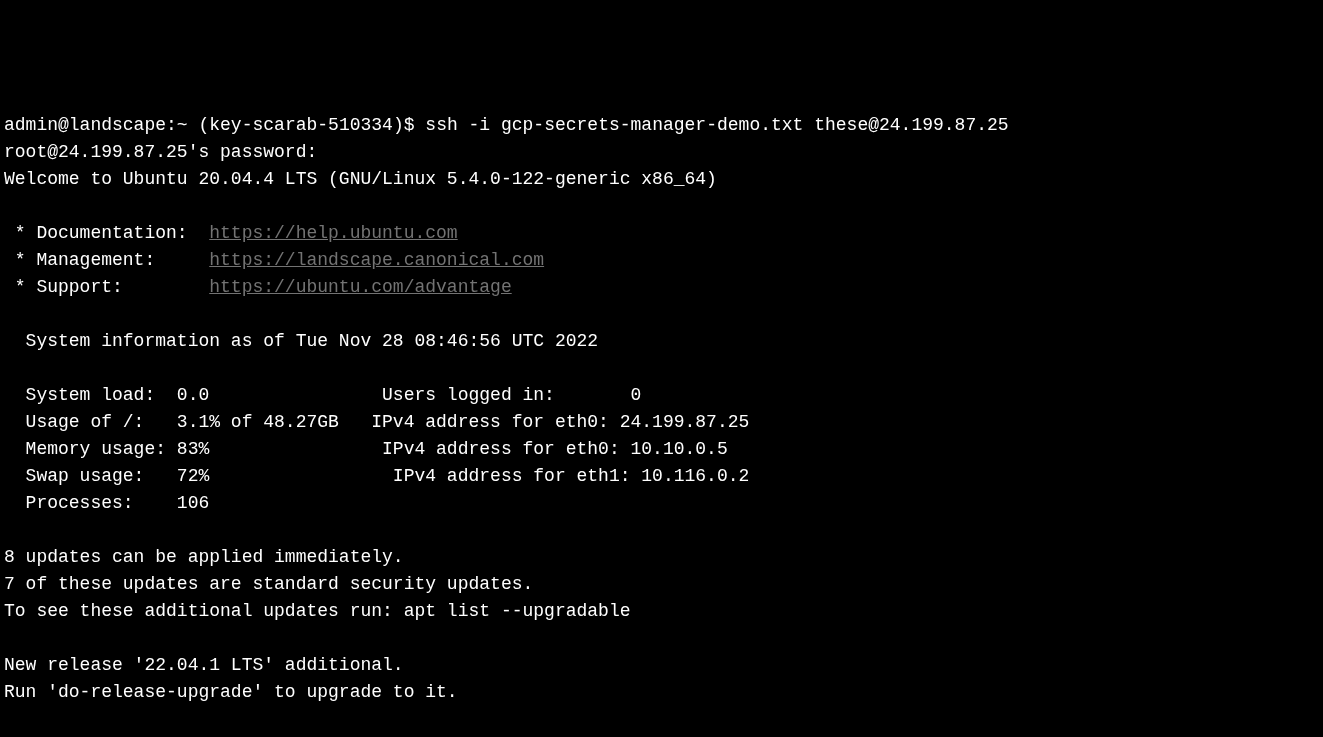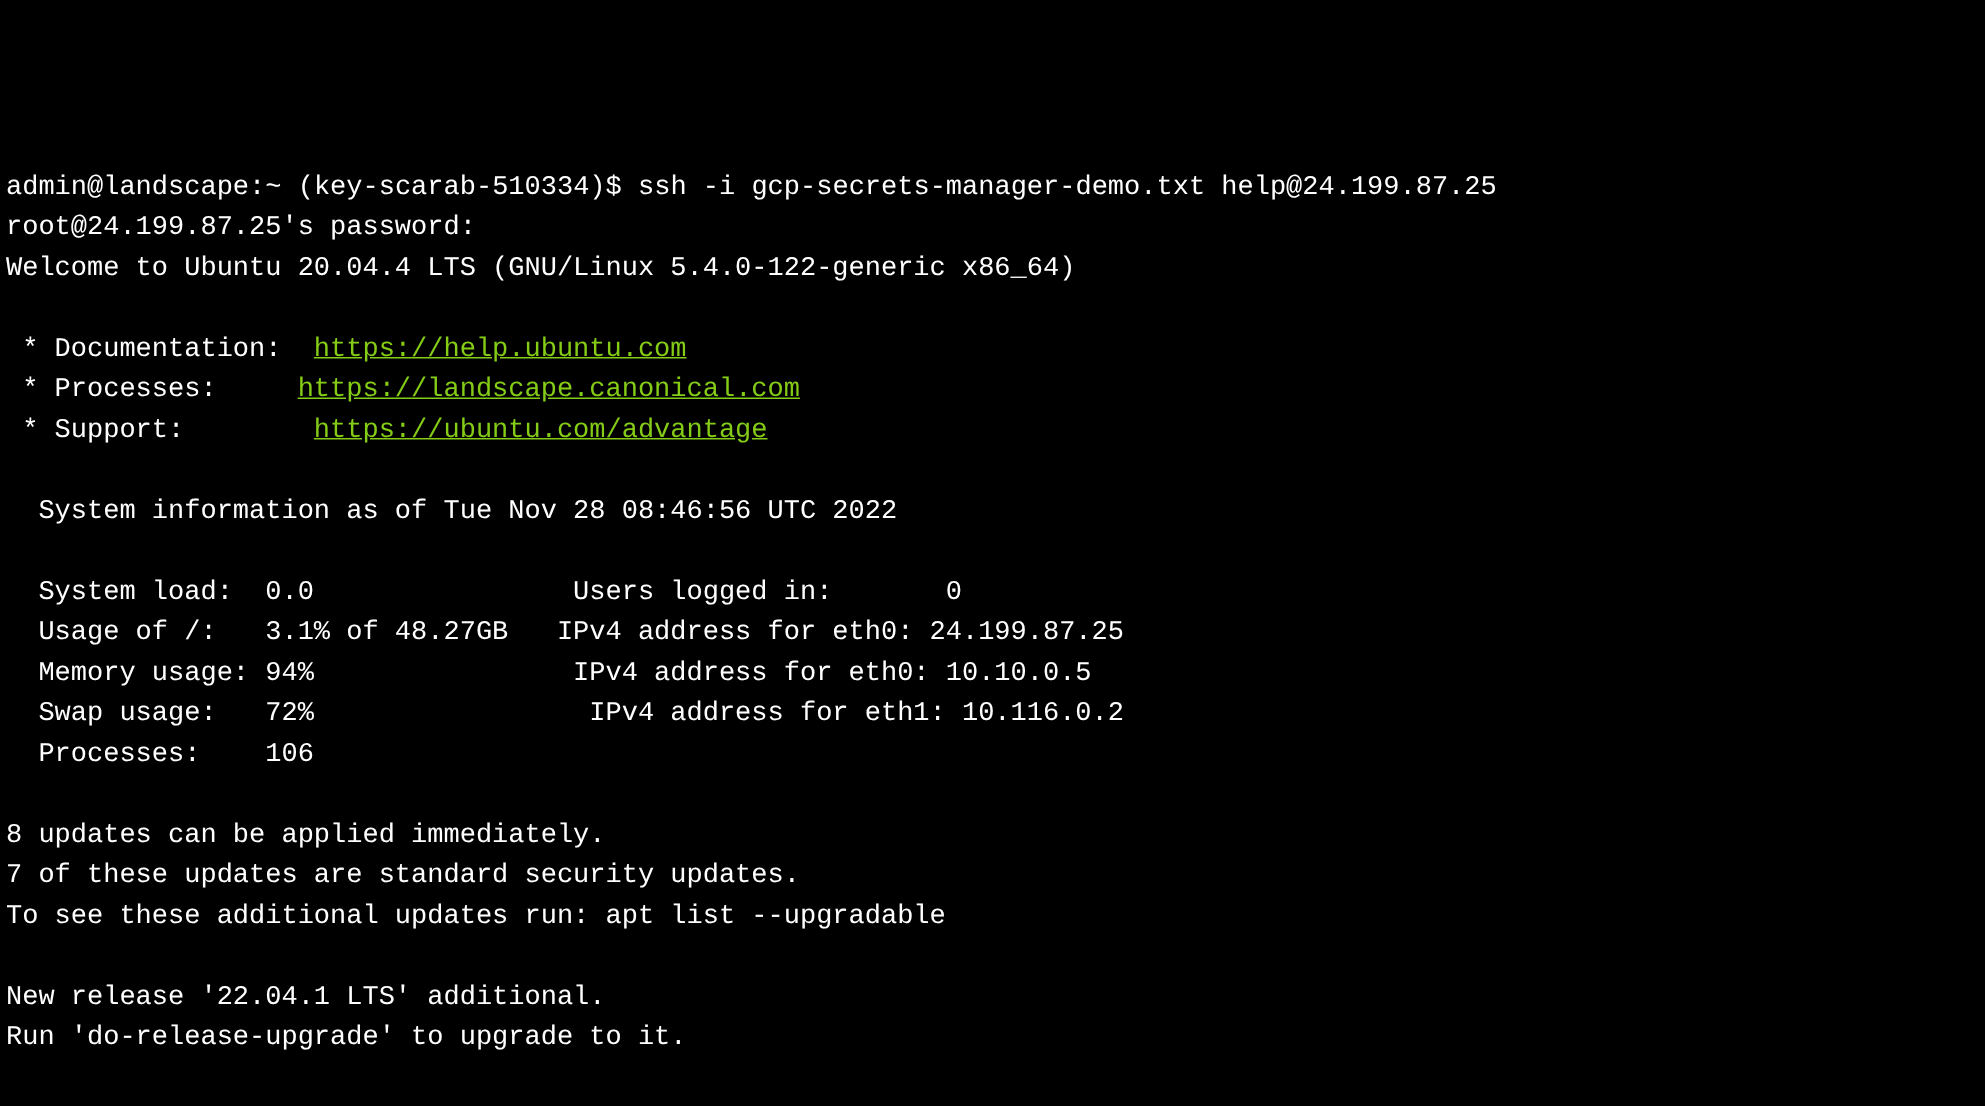--- a/index.html
+++ b/index.html
@@ -10,41 +10,41 @@
       font-size: 18px;
       line-height: 1.5;
       padding: 4px;
       width: 1323px;
       height: 737px;
       overflow: hidden;
       white-space: pre;
     }
     .link {
       text-decoration: underline;
-      color: #84cc16;
+      color: #737373;
     }
   </style>
 </head>
 <body>
 
 
 
-<span><span><span>admin@landscape</span>:<span>~</span> <span>(key-scarab-510334)</span><span>$</span></span> <span>ssh -i gcp-secrets-manager-demo.txt help@24.199.87.25</span>
+<span><span><span>admin@landscape</span>:<span>~</span> <span>(key-scarab-510334)</span><span>$</span></span> <span>ssh -i gcp-secrets-manager-demo.txt these@24.199.87.25</span>
 <span>root@24.199.87.25's password:</span>
 <span>Welcome to Ubuntu 20.04.4 LTS (GNU/Linux 5.4.0-122-generic x86_64)</span>
 
 <span> * Documentation:  </span><span class="link">https://help.ubuntu.com</span>
-<span> * Processes:     </span><span class="link">https://landscape.canonical.com</span>
+<span> * Management:     </span><span class="link">https://landscape.canonical.com</span>
 <span> * Support:        </span><span class="link">https://ubuntu.com/advantage</span>
 
 <span>  System information as of Tue Nov 28 08:46:56 UTC 2022</span>
 
 <span>  System load:  0.0                Users logged in:       0</span>
 <span>  Usage of /:   3.1% of 48.27GB   IPv4 address for eth0: 24.199.87.25</span>
-<span>  Memory usage: 94%                IPv4 address for eth0: 10.10.0.5</span>
+<span>  Memory usage: 83%                IPv4 address for eth0: 10.10.0.5</span>
 <span>  Swap usage:   72%                 IPv4 address for eth1: 10.116.0.2</span>
 <span>  Processes:    106</span>
 
 <span>8 updates can be applied immediately.</span>
 <span>7 of these updates are standard security updates.</span>
 <span>To see these additional updates run: apt list --upgradable</span>
 
 <span>New release '22.04.1 LTS' additional.</span>
 <span>Run 'do-release-upgrade' to upgrade to it.</span>
 

